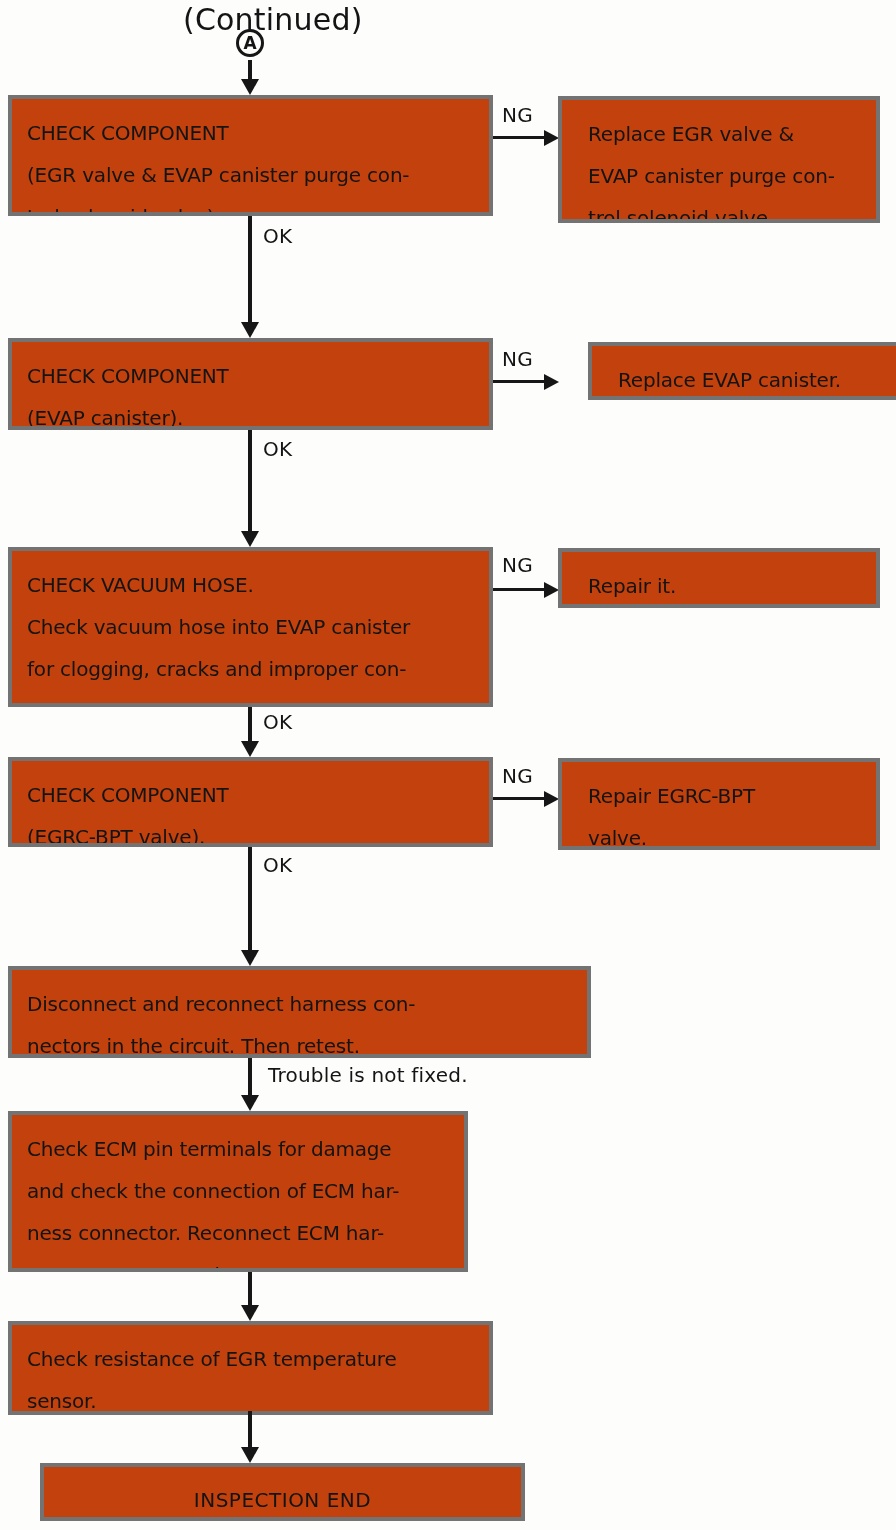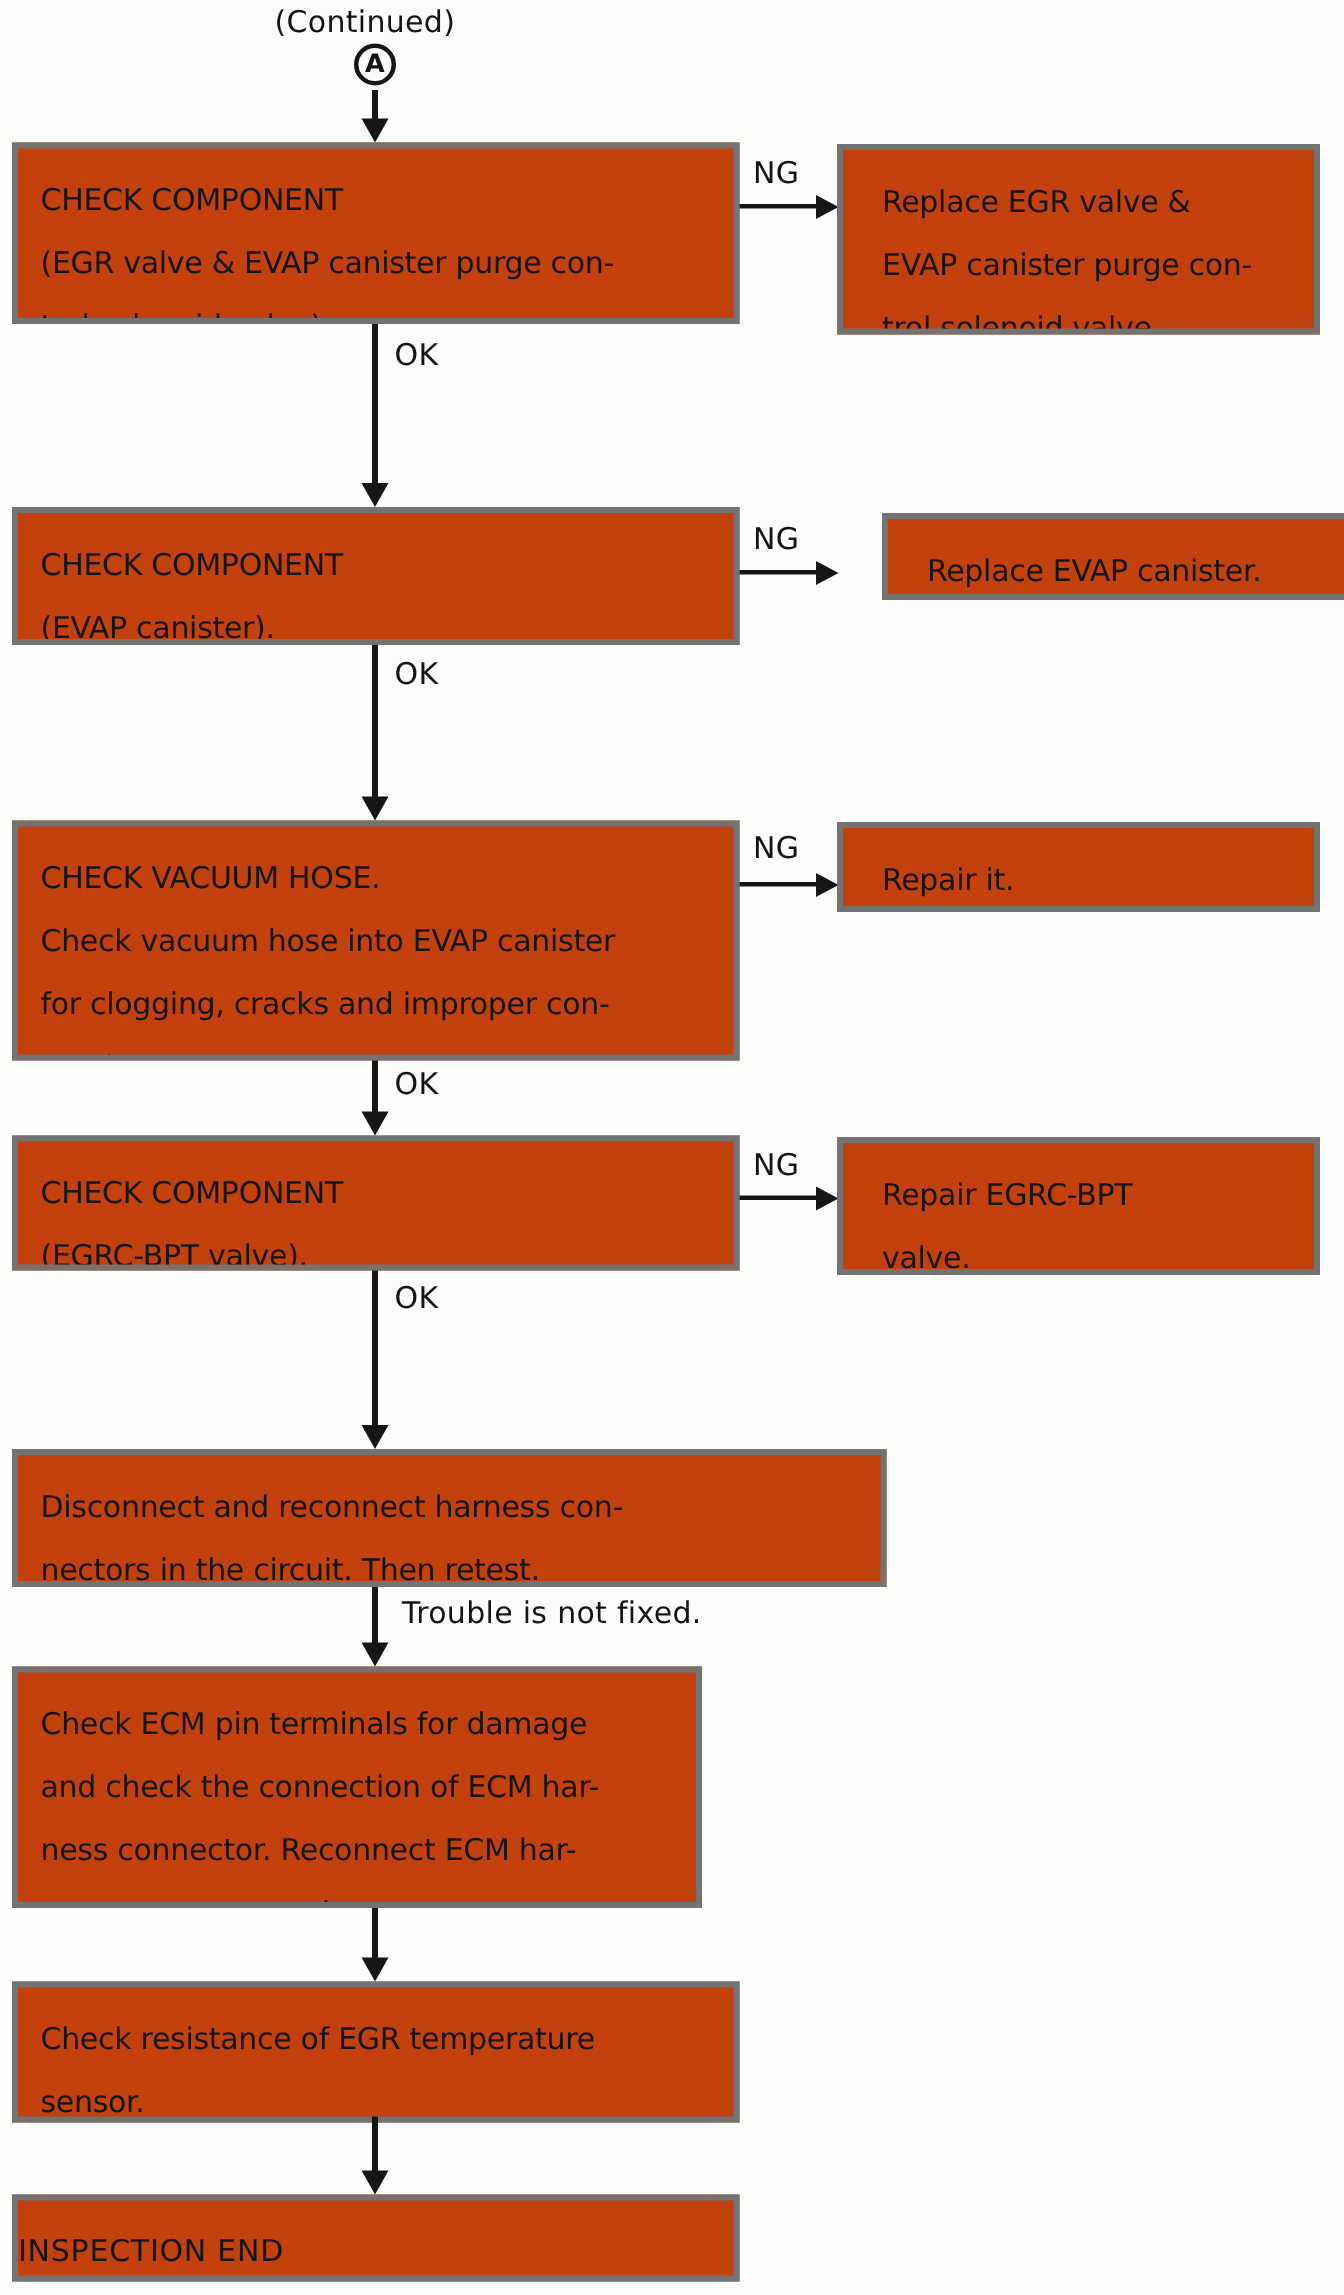--- a/index.html
+++ b/index.html
@@ -7,34 +7,34 @@
     position:relative;width:896px;height:1530px;background:#fdfdfc;
     font-family:"DejaVu Sans","Liberation Sans",sans-serif;color:#141414;
     overflow:hidden;
   }
   .box{
     position:absolute;border:4px solid #737373;background:#c2410c;
     box-sizing:border-box;font-size:20px;line-height:42px;
     letter-spacing:-0.2px;padding:13px 15px;white-space:pre-line;overflow:hidden;
   }
   .rbox{padding:13px 26px;}
-  .endbox{padding:12px 0;letter-spacing:0.5px;}
+  .endbox{text-align:center;padding:12px 0;letter-spacing:0.5px;margin-left:32px;}
   .lbl{position:absolute;font-size:20px;letter-spacing:0.2px;white-space:nowrap;}
   .vline{position:absolute;width:4px;background:#161616;}
   .hline{position:absolute;height:3px;background:#161616;}
   .head-down{position:absolute;width:0;height:0;border-left:9px solid transparent;
     border-right:9px solid transparent;border-top:16px solid #161616;}
   .head-right{position:absolute;width:0;height:0;border-top:8px solid transparent;
     border-bottom:8px solid transparent;border-left:15px solid #161616;}
   .conn-a{
     position:absolute;left:236px;top:29px;width:28px;height:28px;border:3px solid #161616;
     border-radius:50%;box-sizing:border-box;display:flex;align-items:center;justify-content:center;
     font-size:17px;font-weight:700;background:#fdfdfc;
   }
-  .continued{position:absolute;left:183px;top:2px;font-size:20px;letter-spacing:0.2px;}
+  .continued{position:absolute;left:183px;top:2px;font-size:30px;letter-spacing:0.2px;}
 </style>
 </head>
 <body>
 
 <div class="canvas">
 
   <div class="continued">(Continued)</div>
   <div class="conn-a">
     <span>A</span>
   </div>

